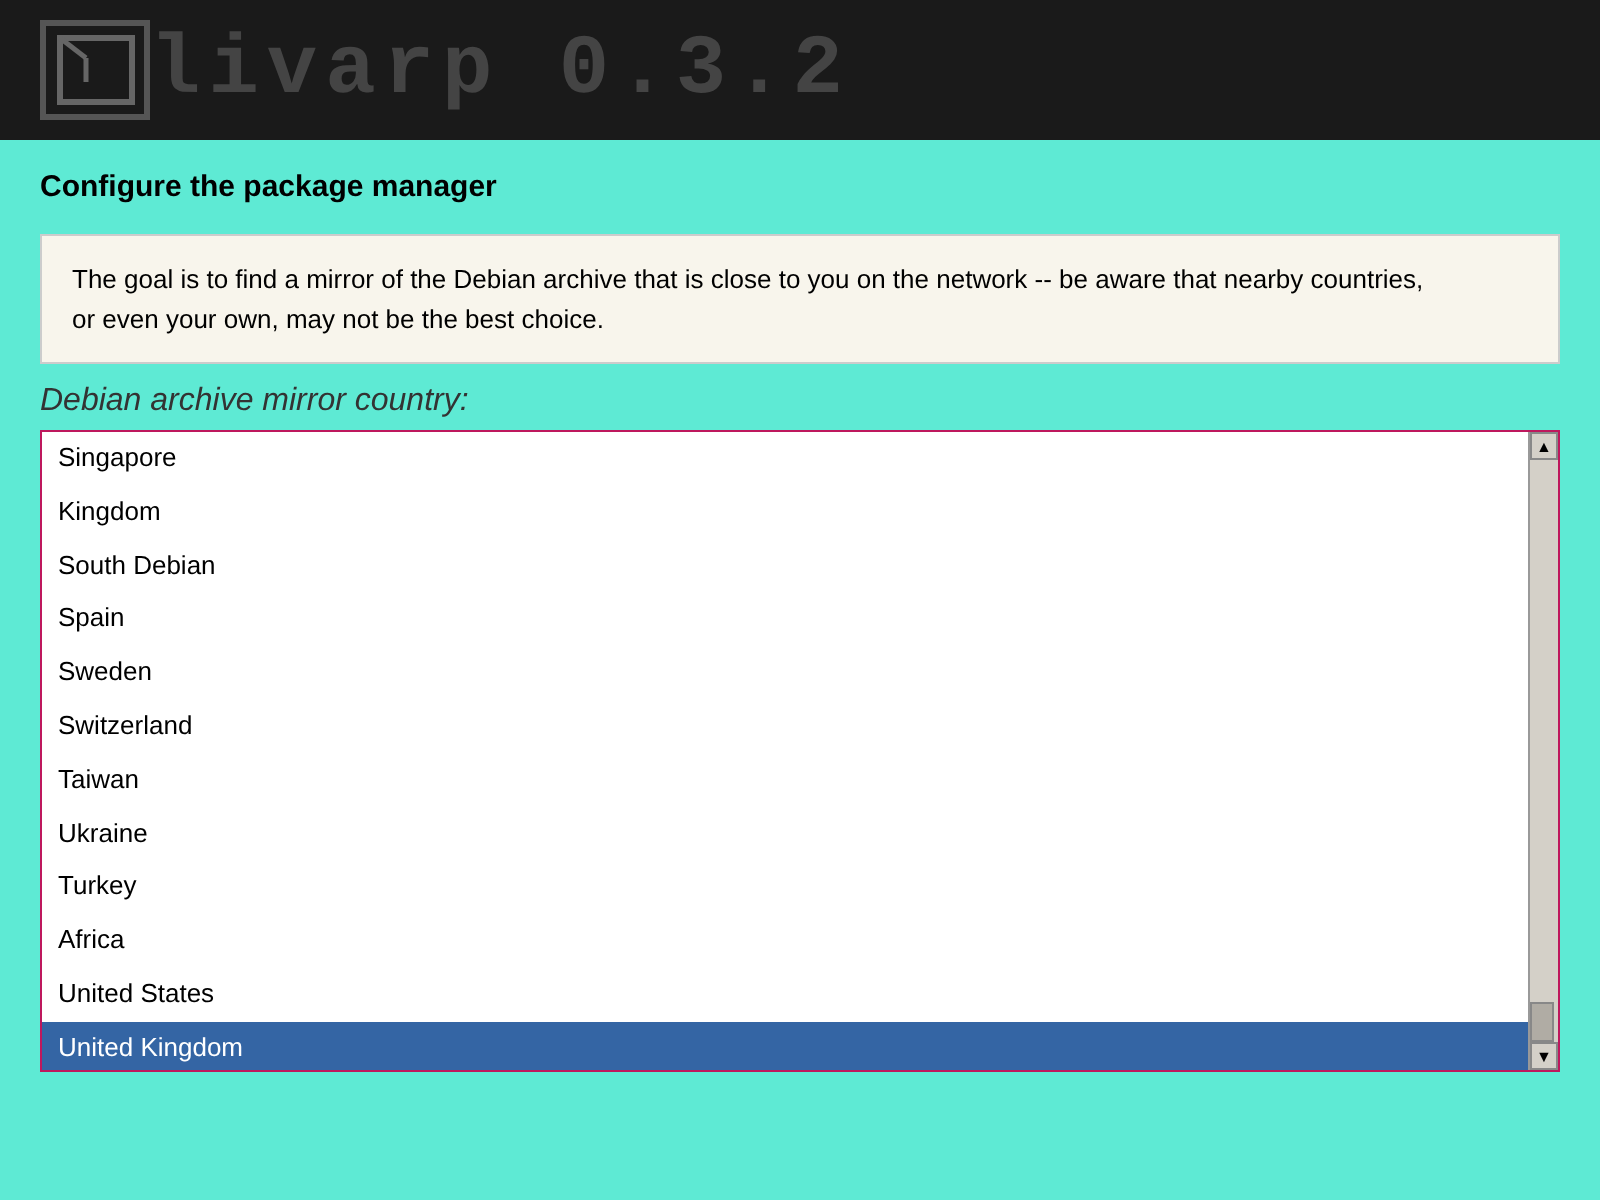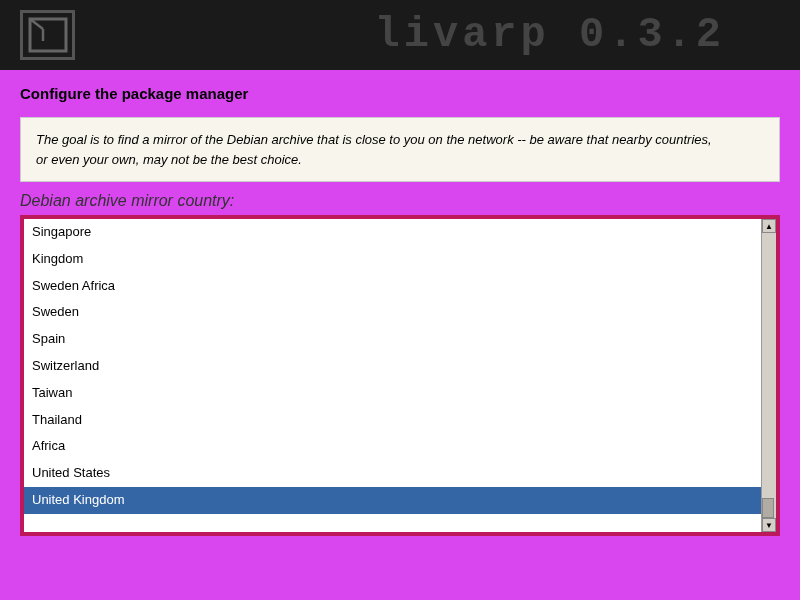--- a/index.html
+++ b/index.html
@@ -41,61 +41,60 @@
       width: 40px;
       height: 36px;
     }
 
     .header-title {
       font-family: 'Courier New', monospace;
       font-size: 42px;
       font-weight: bold;
       color: #444;
       letter-spacing: 4px;
-      text-align: right;
+      text-align: left;
       flex: 1;
     }
 
     
     .main {
-      background: #d946ef;
+      background: #5eead4;
       margin: 0;
       padding: 15px 20px;
       min-height: 530px;
     }
 
     .page-title {
       font-size: 15px;
       font-weight: bold;
       color: #000;
       margin-bottom: 15px;
     }
 
     .description-box {
       background: #f8f5ec;
       border: 1px solid #ccc;
       padding: 12px 15px;
       margin-bottom: 10px;
       font-size: 13px;
       color: #000;
       line-height: 1.5;
-      font-style: italic;
     }
 
     .field-label {
       font-size: 16px;
       color: #333;
       font-style: italic;
       margin-bottom: 5px;
     }
 
     
     .list-container {
       background: #fff;
-      border: 4px solid #be185d;
+      border: 1px solid #be185d;
       height: 321px;
       overflow: hidden;
       position: relative;
       display: flex;
     }
 
     .list-scroll {
       flex: 1;
       overflow-y: hidden;
     }
@@ -176,26 +175,27 @@
     <span>or even your own, may not be the best choice.</span>
   </div>
 
   <div class="field-label">Debian archive mirror country:</div>
 
   <div class="list-container">
     <div class="list-scroll" id="country-list">
 
     <div class="list-item">Singapore</div>
         <div class="list-item">Kingdom</div>
-        <div class="list-item">Sweden Africa</div>
+        <div class="list-item">South Debian</div>
+        <div class="list-item">Spain</div>
         <div class="list-item">Sweden</div>
-        <div class="list-item">Spain</div>
         <div class="list-item">Switzerland</div>
         <div class="list-item">Taiwan</div>
-        <div class="list-item">Thailand</div>
+        <div class="list-item">Ukraine</div>
+        <div class="list-item">Turkey</div>
         <div class="list-item">Africa</div>
         <div class="list-item">United States</div>
         <div class="list-item selected">United Kingdom</div>
       </div>
     <div class="scrollbar">
       <div class="scroll-arrow">▲</div>
       <div class="scroll-track">
         <div class="scroll-thumb"></div>
       </div>
       <div class="scroll-arrow">▼</div>

